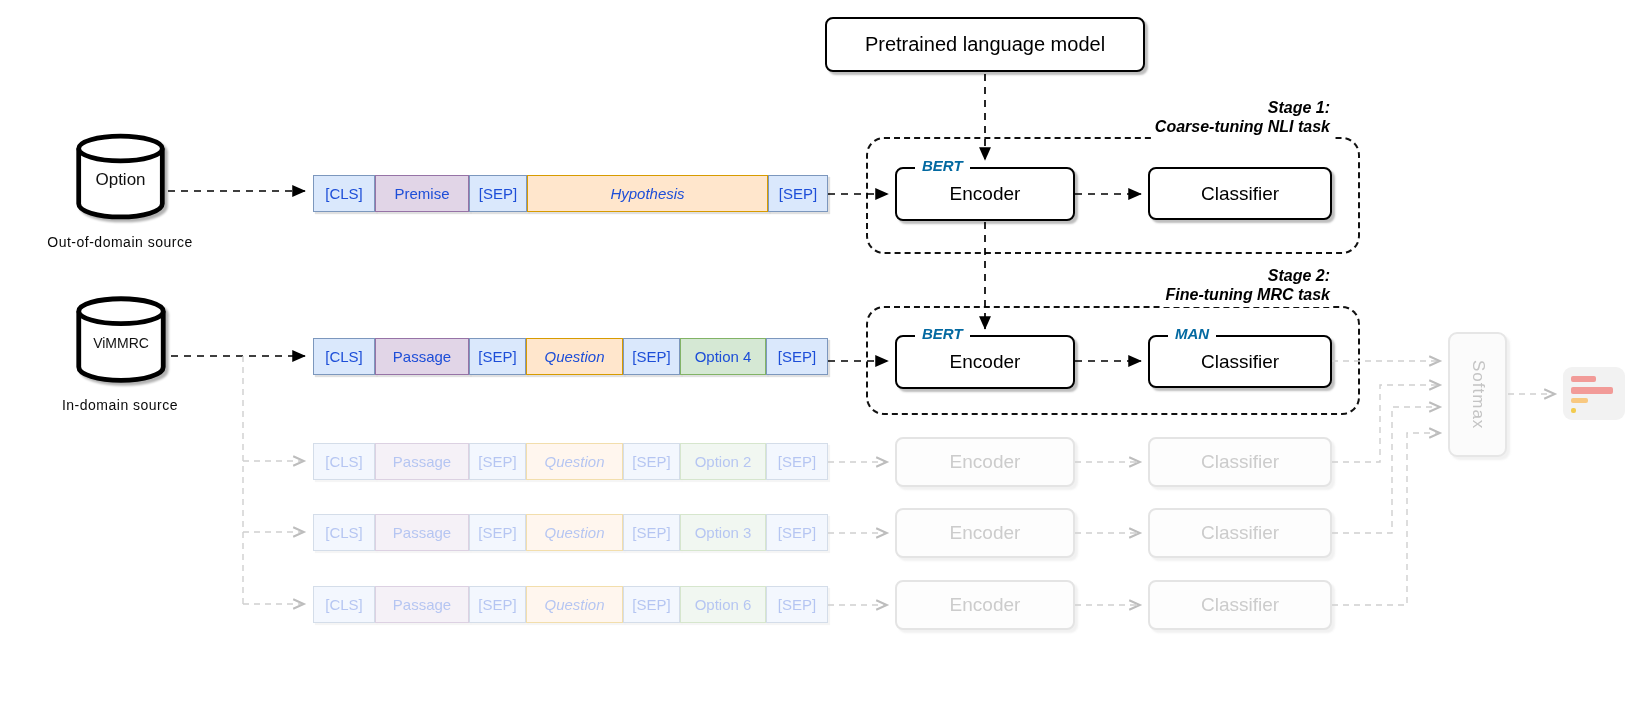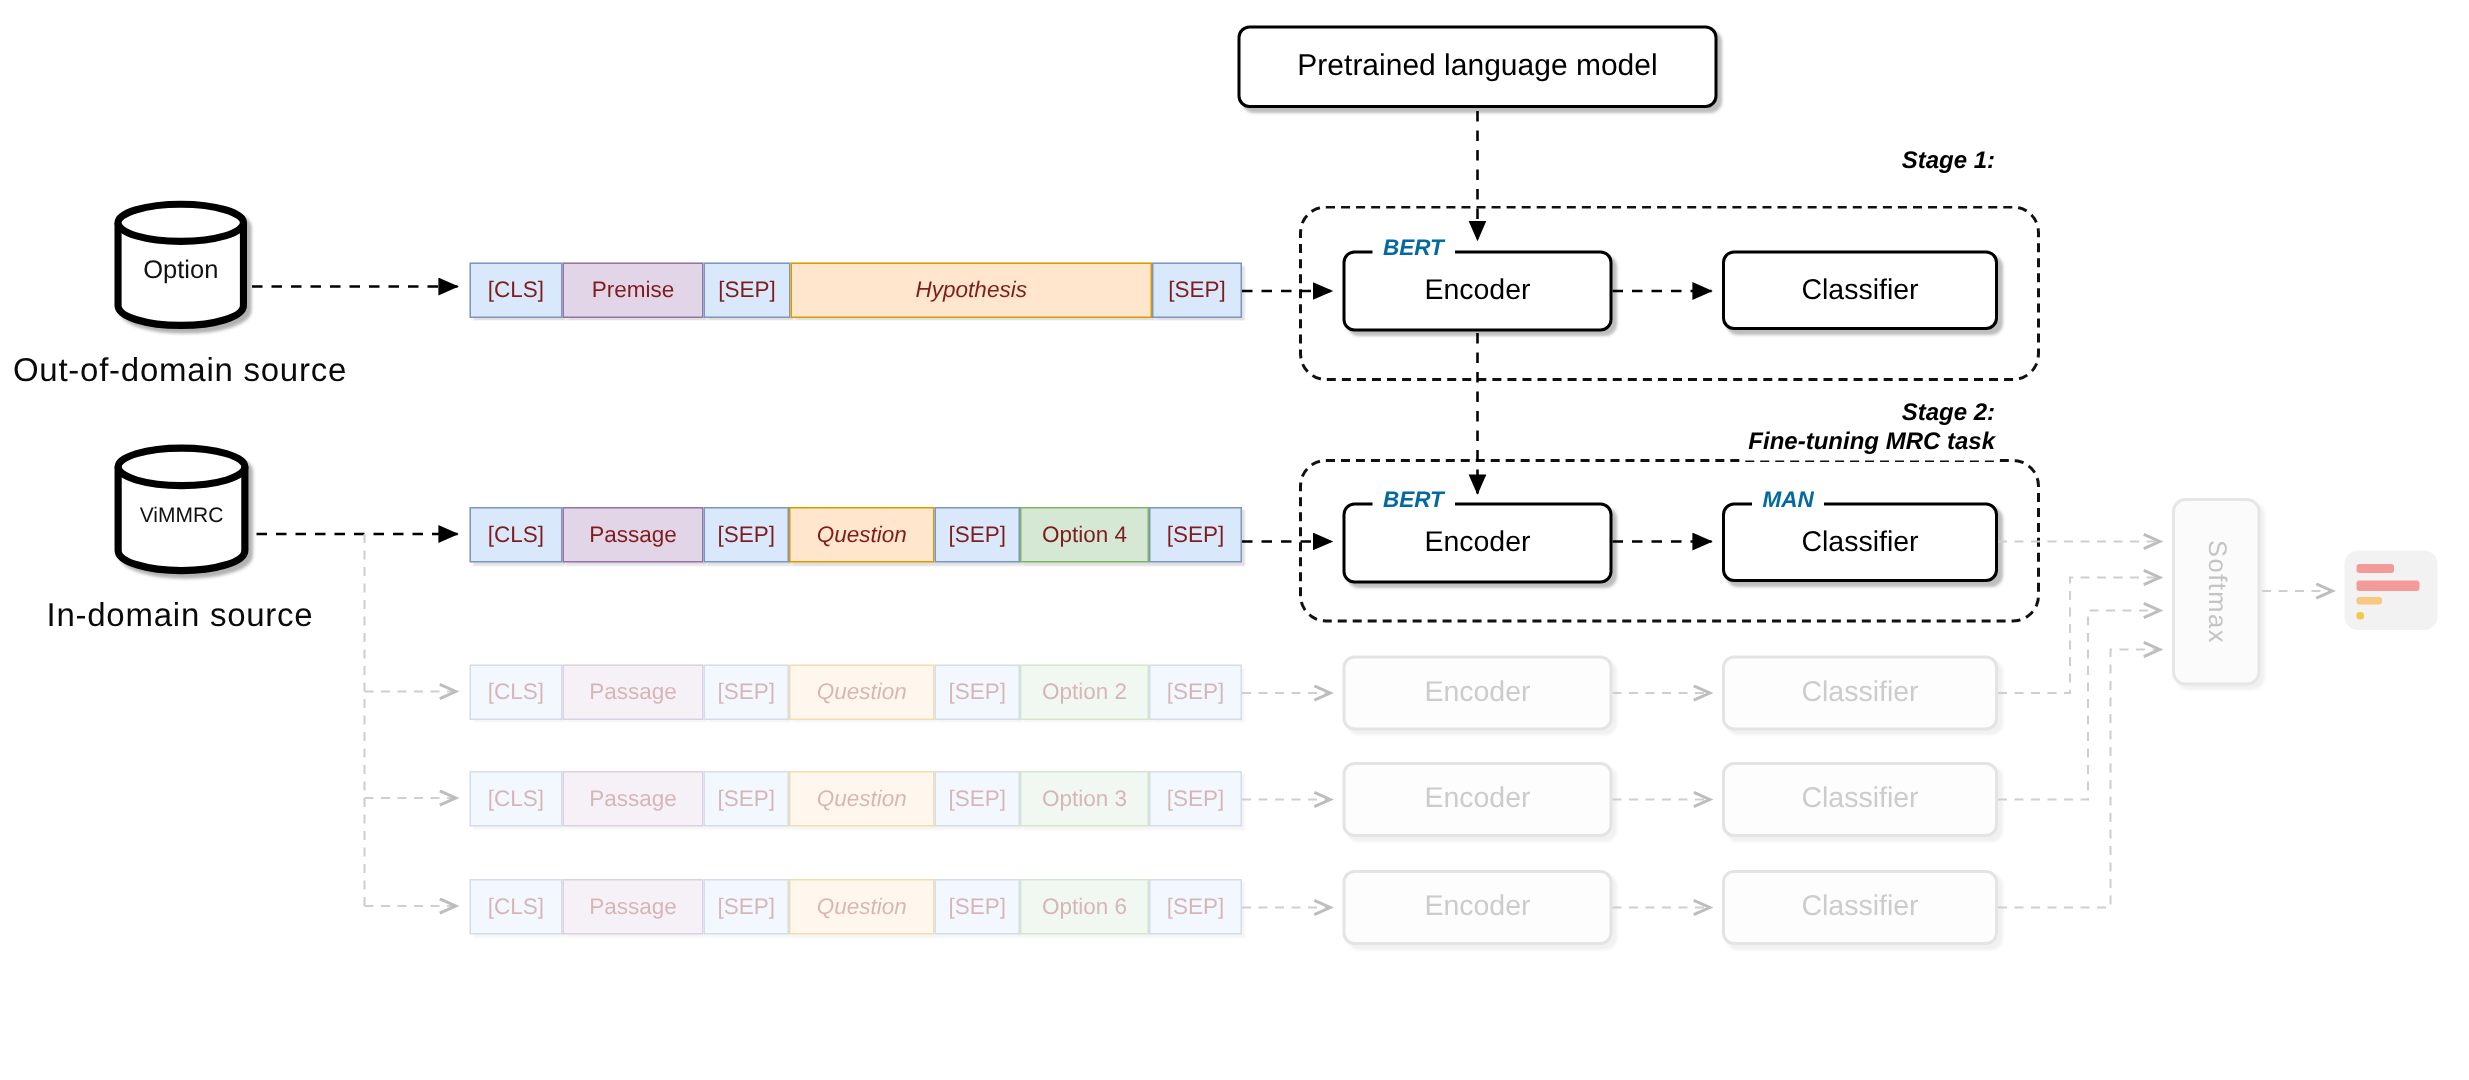--- a/index.html
+++ b/index.html
@@ -17,35 +17,35 @@
   .legend{position:absolute;top:-12px;left:18px;background:#fff;padding:0 7px 2px 7px;
           font-style:italic;font-weight:bold;font-size:15px;line-height:17px;color:#0369a1;}
   .legend:empty{display:none;}
   
   .stage-box{border:2px dashed #111;border-radius:18px;z-index:1;}
   .stage-label{width:300px;text-align:right;font-weight:bold;font-style:italic;font-size:16px;
                line-height:19px;z-index:3;}
   .stage-label .lbg{background:#fff;padding:0 3px 4px 3px;}
   
   .tok{position:absolute;height:37px;border:1.5px solid;display:flex;align-items:center;
-       justify-content:center;font-size:15px;color:#7f1d1d;box-sizing:border-box;
+       justify-content:center;font-size:15px;color:#1d4ed8;box-sizing:border-box;
        box-shadow:2px 2px 1px rgba(0,0,0,.12);z-index:2;}
   .tok-special{background:#dae8fc;border-color:#7c97bd;}
   .tok-a{background:#e1d5e7;border-color:#9673a6;}
   .tok-b{background:#ffe6cc;border-color:#d79b00;font-style:italic;}
   .tok-c{background:#d5e8d4;border-color:#82b366;}
   .faded-row .tok{opacity:1;}
   .faded-row{opacity:.32;}
   
   .cyl{z-index:2;}
   .cyl svg{filter:drop-shadow(3px 3px 1px rgba(0,0,0,.3));}
   .cyl .cyl-label{position:absolute;left:0;right:0;top:52%;transform:translateY(-50%);
                   text-align:center;font-size:17px;color:#111;}
   .cyl .small{font-size:14px;}
-  .src-caption{width:240px;text-align:center;font-size:22px;letter-spacing:.5px;color:#0a0a0a;z-index:2;}
+  .src-caption{width:240px;text-align:center;font-size:14px;letter-spacing:.5px;color:#0a0a0a;z-index:2;}
   
   .softmax-box{left:1448px;top:332px;width:59px;height:125px;background:#fbfbfb;border:2px solid #e6e6e6;
                border-radius:9px;display:flex;align-items:center;justify-content:center;
                box-shadow:3px 3px 2px rgba(200,200,200,.25);z-index:2;}
   .softmax-text{writing-mode:vertical-rl;font-size:17px;color:#c4c4c4;letter-spacing:1px;}
   .result-icon{left:1563px;top:367px;width:62px;height:53px;background:#f2f2f2;border-radius:9px;z-index:2;}
   .result-icon i{position:absolute;display:block;border-radius:2px;}
   .result-icon .b1{left:8px;top:9px;width:25px;height:6px;background:#f29b98;}
   .result-icon .b2{left:8px;top:20px;width:42px;height:7px;background:#f29b98;}
   .result-icon .b3{left:8px;top:31px;width:17px;height:5px;background:#f8c880;}
@@ -162,20 +162,21 @@
     <div class="tok tok-special" style="left:469px;top:586px;width:57px">[SEP]</div>
     <div class="tok tok-b" style="left:526px;top:586px;width:97px">Question</div>
     <div class="tok tok-special" style="left:623px;top:586px;width:57px">[SEP]</div>
     <div class="tok tok-c" style="left:680px;top:586px;width:86px">Option 6</div>
     <div class="tok tok-special" style="left:766px;top:586px;width:62px">[SEP]</div>
   </div>
 
   <div class="abs stage-box" style="left:866px;top:137px;width:494px;height:117px"></div>
   <div class="abs stage-label" style="left:1033px;top:98px">
     <div><span class="lbg">Stage 1:</span></div>
+    <div><span class="lbg">Coarse-tuning NLI task</span></div>
   </div>
   <div class="abs pbox" style="left:895px;top:167px;width:180px;height:54px">
     <span class="legend">BERT</span>
     <span>Encoder</span>
   </div>
   <div class="abs pbox" style="left:1148px;top:167px;width:184px;height:53px">
 
     <span>Classifier</span>
   </div>
 

